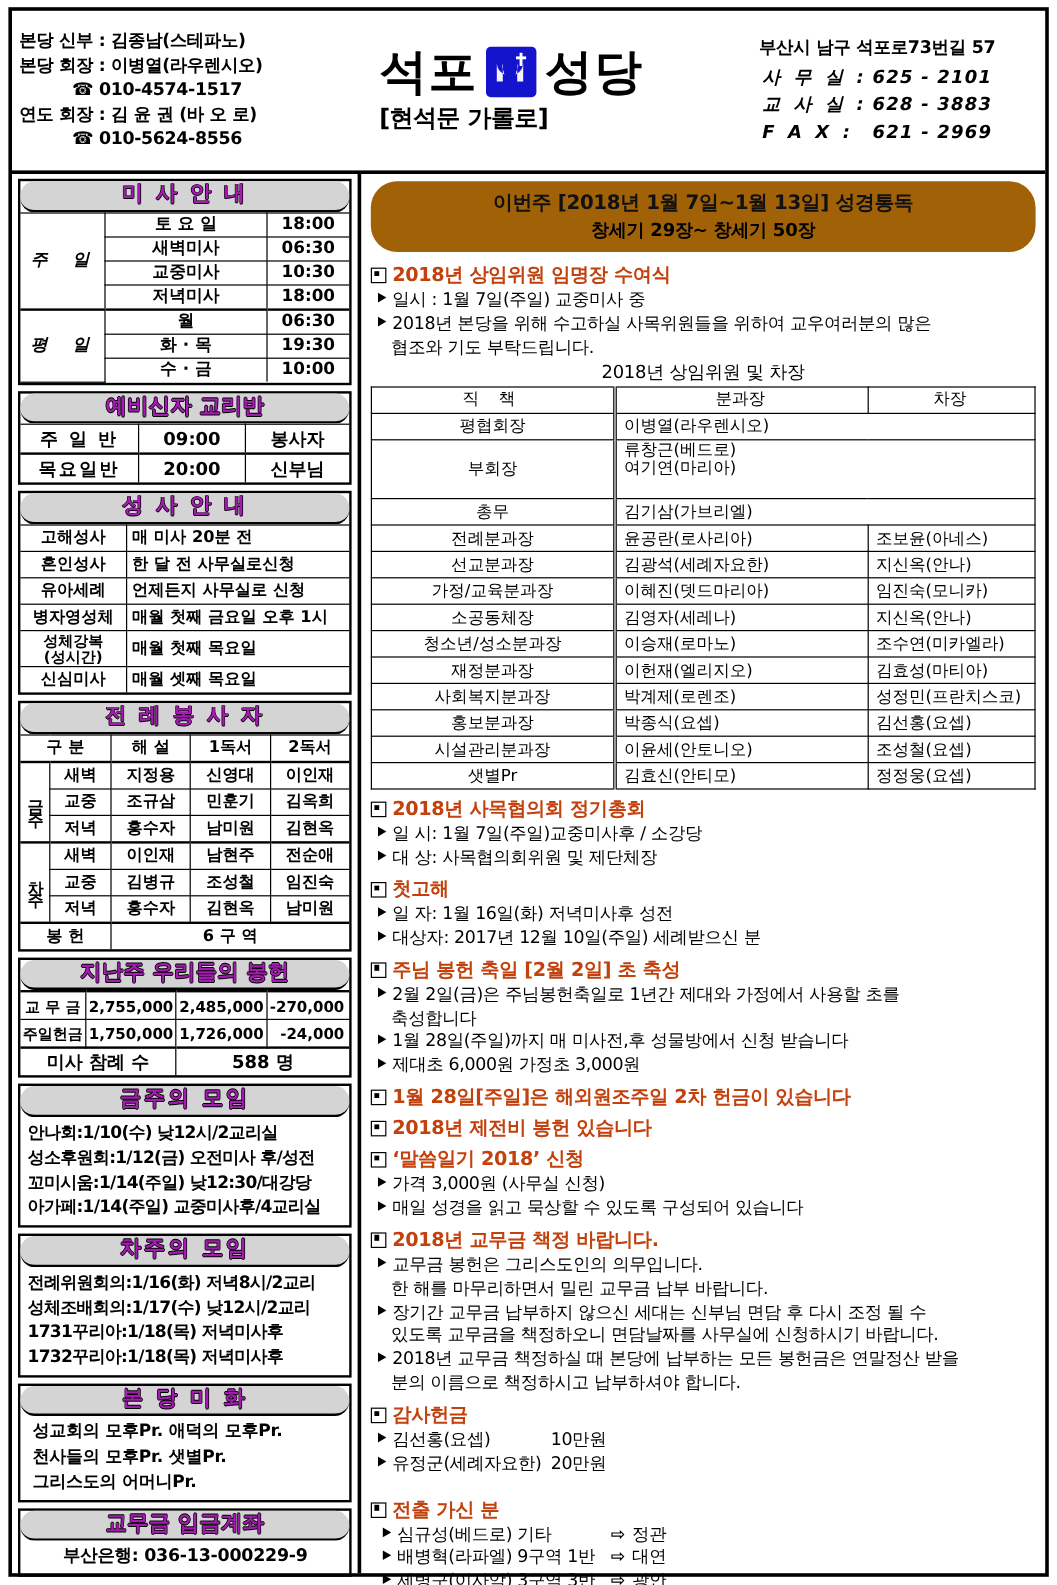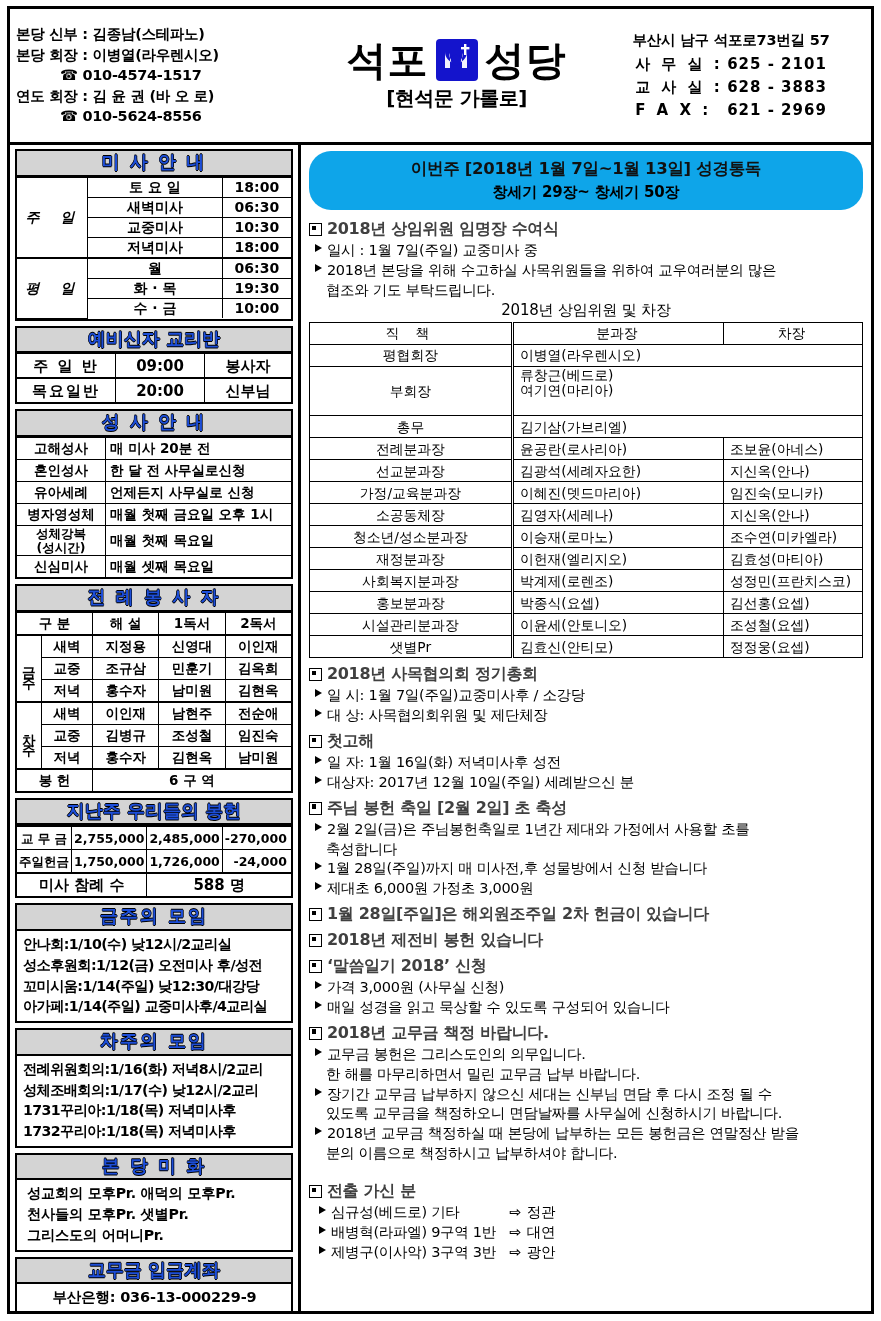--- a/index.html
+++ b/index.html
@@ -40,21 +40,21 @@
     justify-content:center;
     font-size:14.5px;font-weight:bold;
     line-height:1.42;
     letter-spacing:-0.3px;
   }
   .hdr-left .ln{white-space:nowrap;}
   .hdr-left .ph{padding-left:44px;}
   .hdr-center{
     flex:1 1 auto;
     display:flex;flex-direction:column;
-    align-items:center;justify-content:center;
+    justify-content:center;
     gap:4px;
   }
   .title-row{display:flex;align-items:center;gap:7px;}
   .title-word{
     font-size:40px;font-weight:bold;letter-spacing:1px;
     line-height:1;
   }
   .logo{
     width:42px;height:42px;
     background:#1414cc;
@@ -69,21 +69,21 @@
   .hdr-right{
     flex:0 0 268px;
     display:flex;flex-direction:column;
     justify-content:center;
     font-size:15px;font-weight:bold;
     line-height:1.52;
     text-align:left;
     letter-spacing:-0.2px;
   }
   .hdr-right .addr{text-align:center;font-size:14.5px;margin-bottom:2px;}
-  .hdr-right .row{display:flex;justify-content:center;white-space:nowrap;}
+  .hdr-right .row{display:flex;justify-content:center;white-space:nowrap;font-style:italic;}
   .hdr-right .lbl{display:inline-block;width:92px;letter-spacing:3px;}
   .hdr-right .val{display:inline-block;letter-spacing:1px;}
 
   
   .body{
     display:flex;
     flex:1 1 auto;
     min-height:0;
   }
   .col-left{
@@ -105,26 +105,27 @@
   .box{
     border:2px solid #000;
     box-sizing:border-box;
   }
   .box-title{
     background:#d4d4d4;
     border-bottom:2px solid #000;
     text-align:center;
     font-size:18px;
     font-weight:bold;
-    color:#1d4ed8;
+    color:#a21caf;
     letter-spacing:2px;
     padding:1px 0 2px 0;
     line-height:1.15;
     text-shadow:
       -0.6px 0 #000, 0.6px 0 #000, 0 -0.6px #000, 0 0.6px #000;
+    border-radius: 12px;
   }
   .box-title.tight{letter-spacing:0px;}
   table.grid{
     width:100%;
     border-collapse:collapse;
     font-size:13.5px;
     font-weight:bold;
     text-align:center;
   }
   table.grid td,table.grid th{
@@ -164,32 +165,32 @@
     font-weight:bold;
     line-height:1.46;
     letter-spacing:-0.6px;
     white-space:nowrap;
   }
   .listbox.indent .lines{padding-left:10px;letter-spacing:-0.2px;}
   .acct .lines{text-align:center;letter-spacing:-0.2px;font-size:14.5px;}
 
   
   .banner{
-    background:#0ea5e9;
+    background:#a16207;
     border-radius:22px;
     text-align:center;
     padding:7px 6px 8px 6px;
     margin-bottom:9px;
   }
   .banner .l1{font-size:16.5px;font-weight:bold;color:#111;letter-spacing:-0.3px;}
   .banner .l2{font-size:15px;font-weight:bold;margin-top:3px;letter-spacing:-0.2px;}
 
   .sec{margin-bottom:4px;}
   .sec-h{
-    font-size:16px;font-weight:bold;color:#404040;
+    font-size:16px;font-weight:bold;color:#c2410c;
     letter-spacing:-0.3px;
     display:flex;align-items:flex-start;gap:5px;
     margin:6px 0 2px 0;
     line-height:1.25;
   }
   .sq{
     display:inline-block;
     width:11px;height:11px;
     border:1.6px solid #000;
     position:relative;flex:0 0 auto;
@@ -698,20 +699,38 @@
           <span class="txt">장기간 교무금 납부하지 않으신 세대는 신부님 면담 후 다시 조정 될 수</span>
         </div>
         <div class="plain">있도록 교무금을 책정하오니 면담날짜를 사무실에 신청하시기 바랍니다.</div>
         <div class="bullet">
           <span class="tri"></span>
           <span class="txt">2018년 교무금 책정하실 때 본당에 납부하는 모든 봉헌금은 연말정산 받을</span>
         </div>
         <div class="plain">분의 이름으로 책정하시고 납부하셔야 합니다.</div>
       </div>
 
+      <div class="sec">
+        <div class="sec-h">
+          <span class="sq"></span>
+          <span>감사헌금</span>
+        </div>
+        <div class="bullet">
+          <span class="tri"></span>
+          <span class="txt">
+            <span class="amt">김선홍(요셉)</span><span>10만원</span>
+          </span>
+        </div>
+        <div class="bullet">
+          <span class="tri"></span>
+          <span class="txt">
+            <span class="amt">유정군(세례자요한)</span><span>20만원</span>
+          </span>
+        </div>
+      </div>
 
       <div class="gap"></div>
 
       <div class="sec">
         <div class="sec-h">
           <span class="sq"></span>
           <span>전출 가신 분</span>
         </div>
         <div class="bullet" style="margin-left:10px;">
           <span class="tri"></span>

